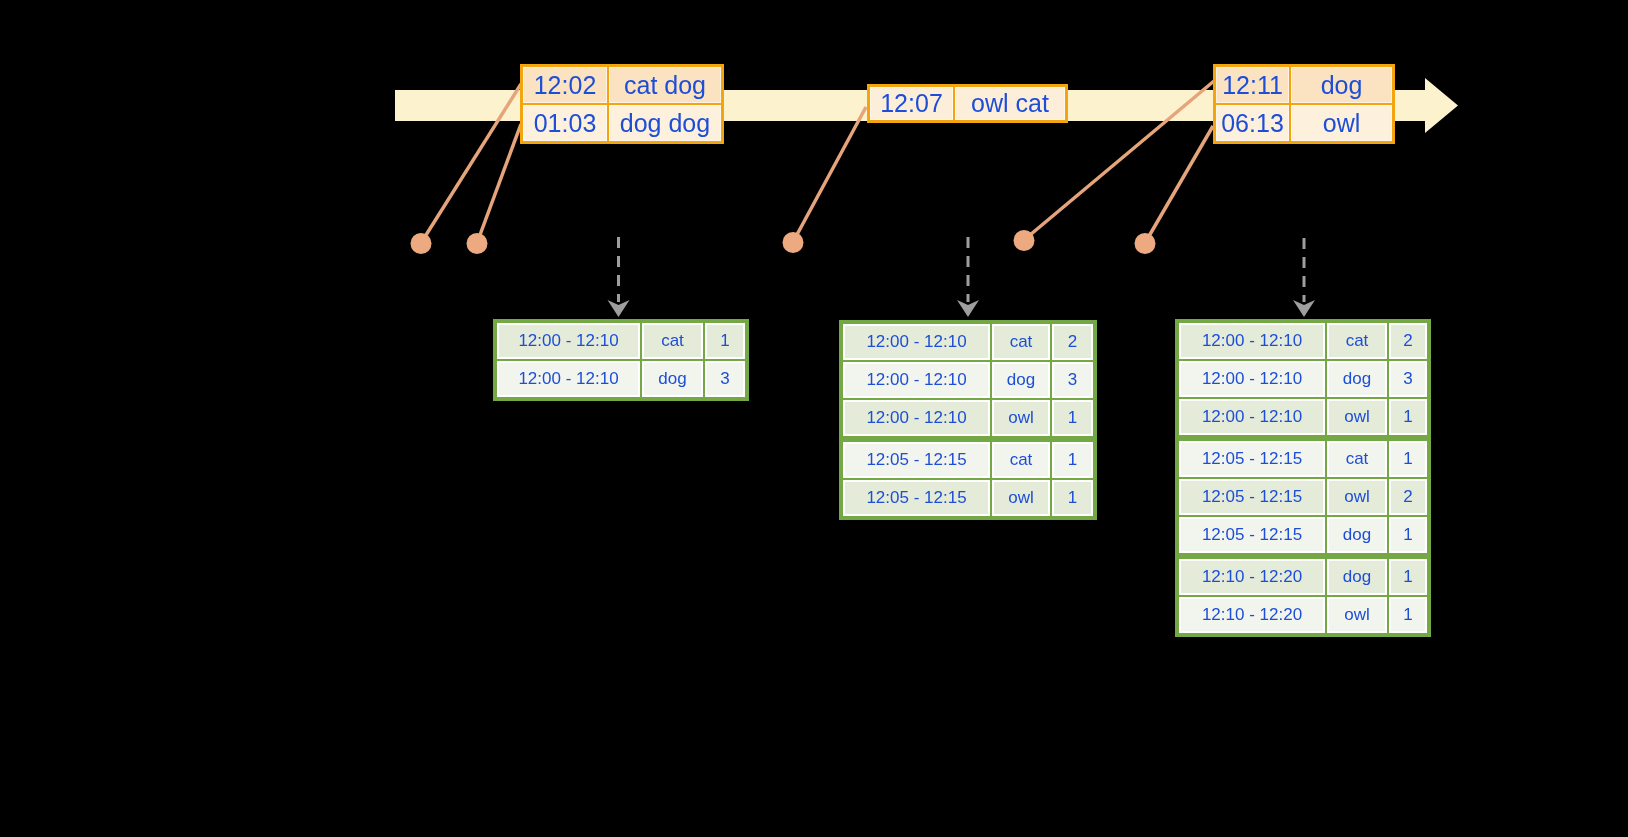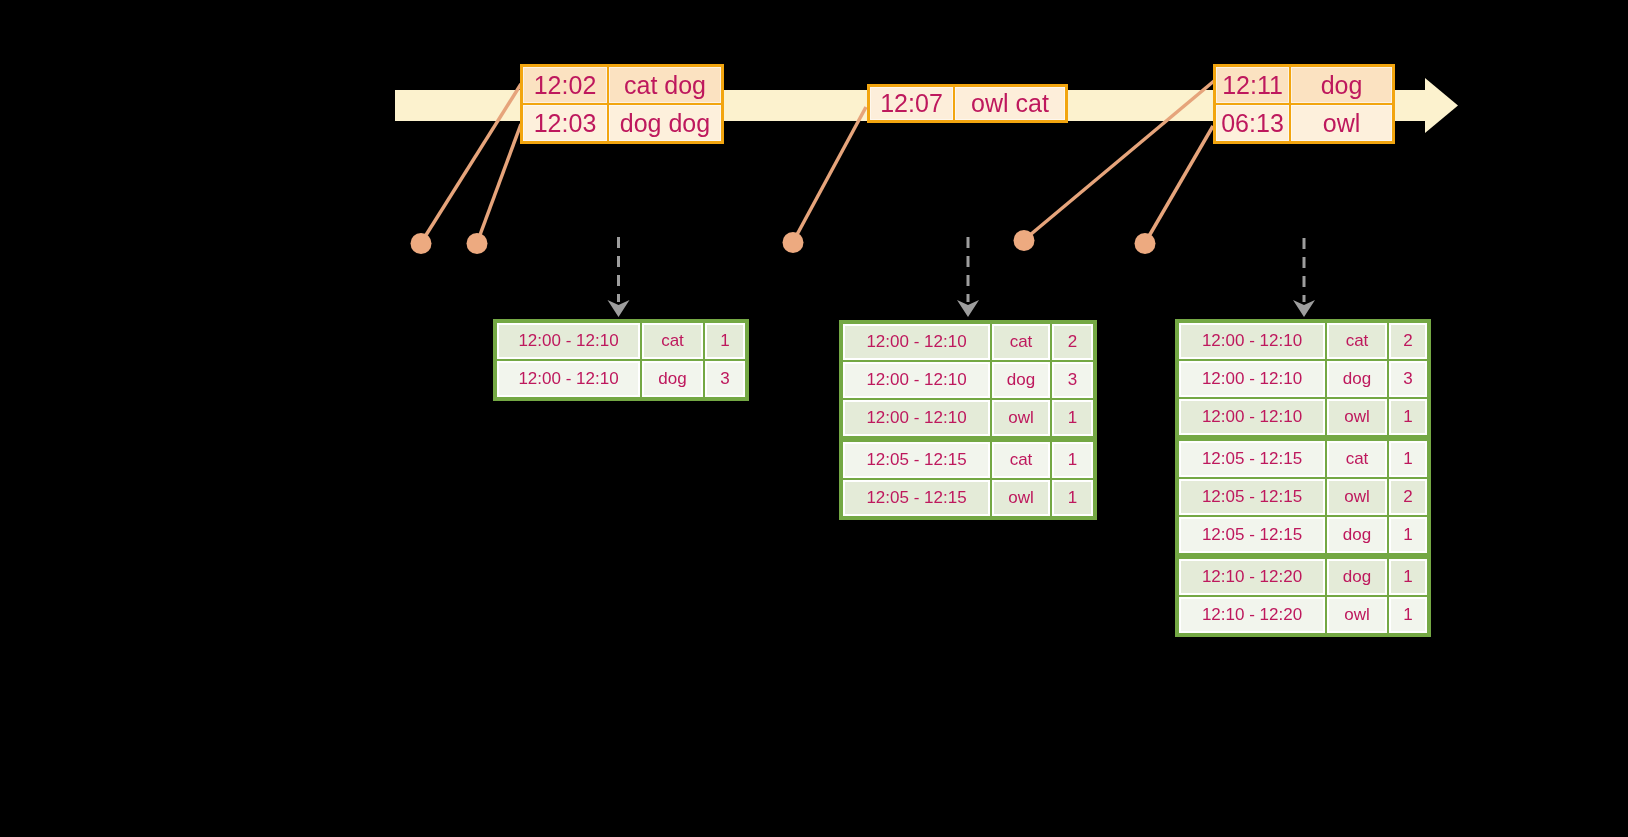--- a/index.html
+++ b/index.html
@@ -1,18 +1,18 @@
 <!DOCTYPE html>
 <html><head>
 <meta charset="utf-8">
 <style>
   html,body{margin:0;padding:0;background:#000;}
   #canvas{
     position:relative;width:1628px;height:637px;background:#000000;overflow:hidden;
-    font-family:"Liberation Sans", sans-serif;color:#be185d;
+    font-family:"Liberation Sans", sans-serif;color:#1d4ed8;
   }
   
   #band{position:absolute;left:395px;top:90px;width:1030px;height:31px;background:#fcf2ce;z-index:1;}
   
   #overlay{position:absolute;left:0;top:0;z-index:2;}
   
   .ev{position:absolute;z-index:3;border:3px solid #f2a50f;display:flex;flex-direction:column;box-sizing:border-box;}
   .ev-row{display:flex;height:36px;}
   .ev-row + .ev-row{border-top:2px solid #f2a50f;}
   .ev-cell{display:flex;align-items:center;justify-content:center;font-size:25px;
@@ -77,21 +77,21 @@
       <polygon points="1293,300 1304,317 1315,300 1304,305"></polygon>
     </g>
   </svg>
 
   <div id="ev1" class="ev">
     <div class="ev-row">
       <div class="ev-cell ev-time bg-dark">12:02</div>
       <div class="ev-cell ev-word bg-dark">cat dog</div>
     </div>
     <div class="ev-row">
-      <div class="ev-cell ev-time bg-light">12:03</div>
+      <div class="ev-cell ev-time bg-light">01:03</div>
       <div class="ev-cell ev-word bg-light">dog dog</div>
     </div>
   </div>
 
   <div id="ev2" class="ev">
     <div class="ev-row">
       <div class="ev-cell ev-time bg-mid">12:07</div>
       <div class="ev-cell ev-word bg-mid">owl cat</div>
     </div>
   </div>

